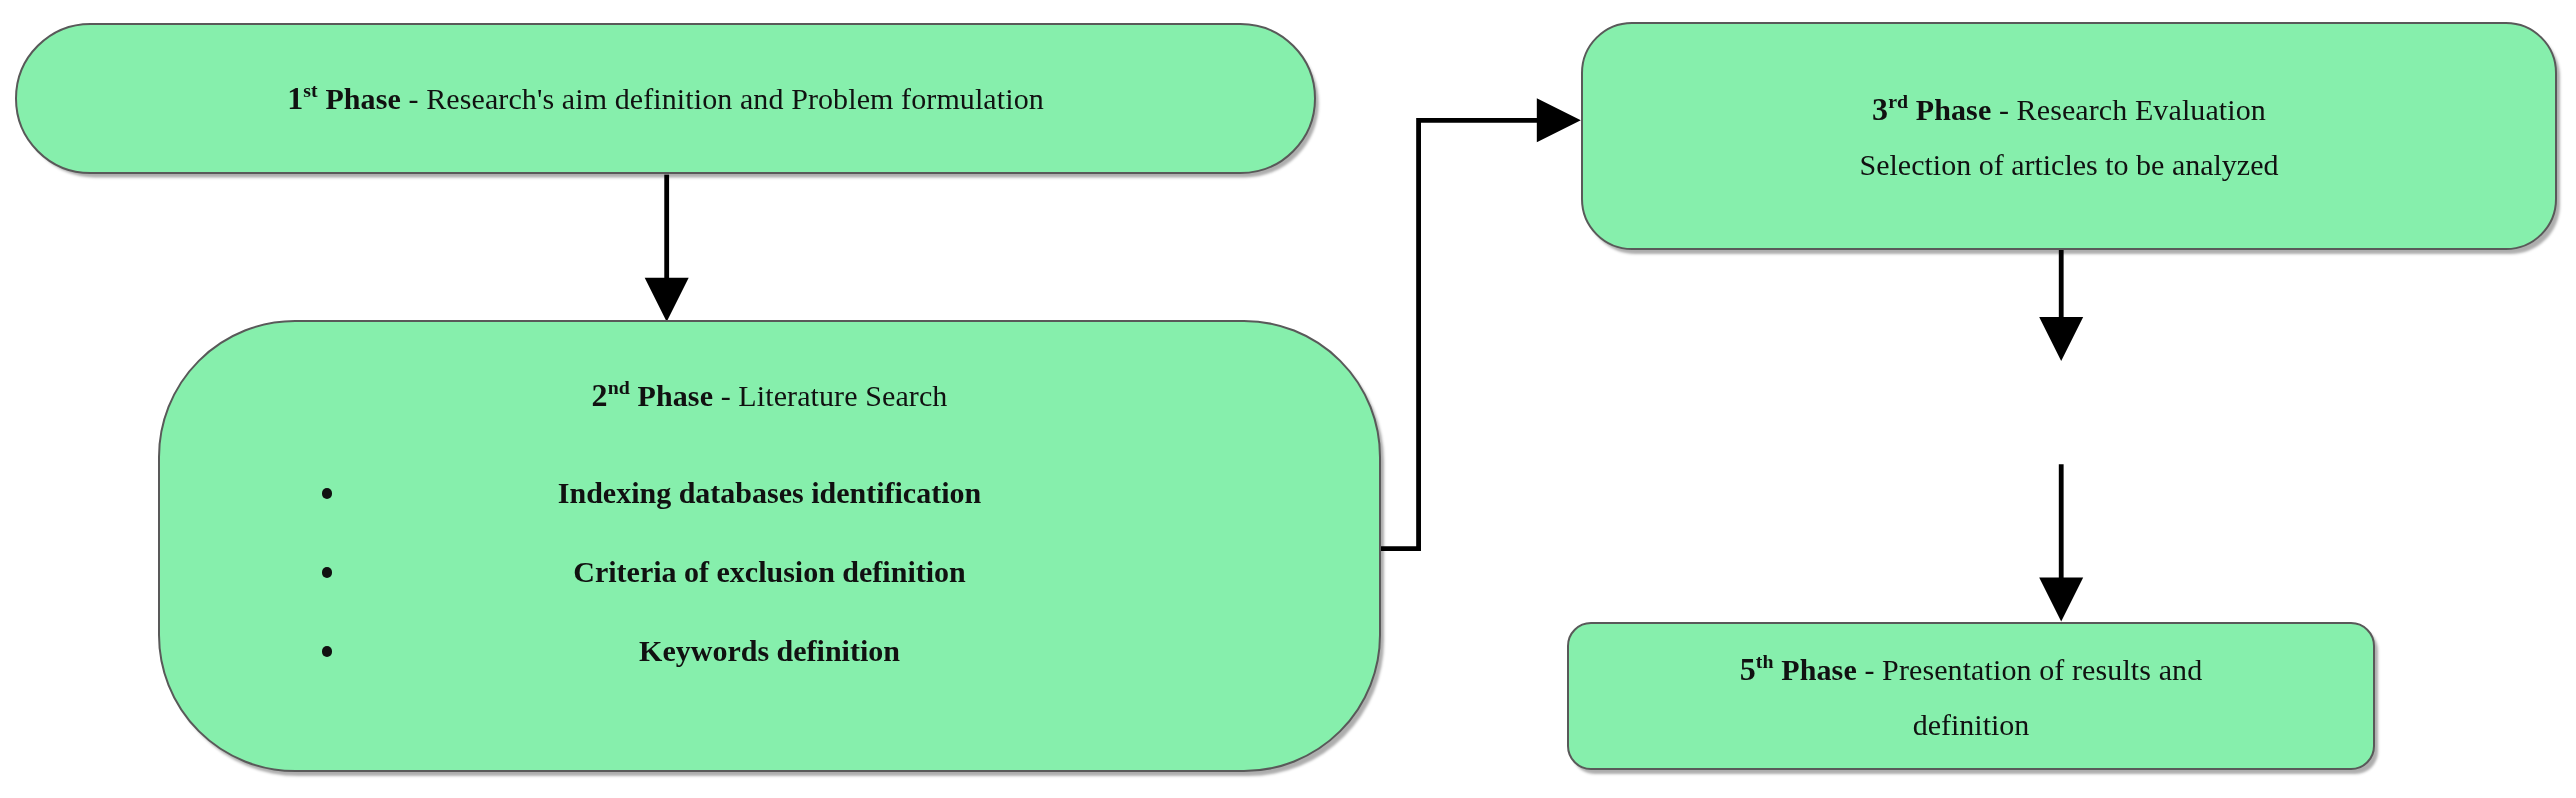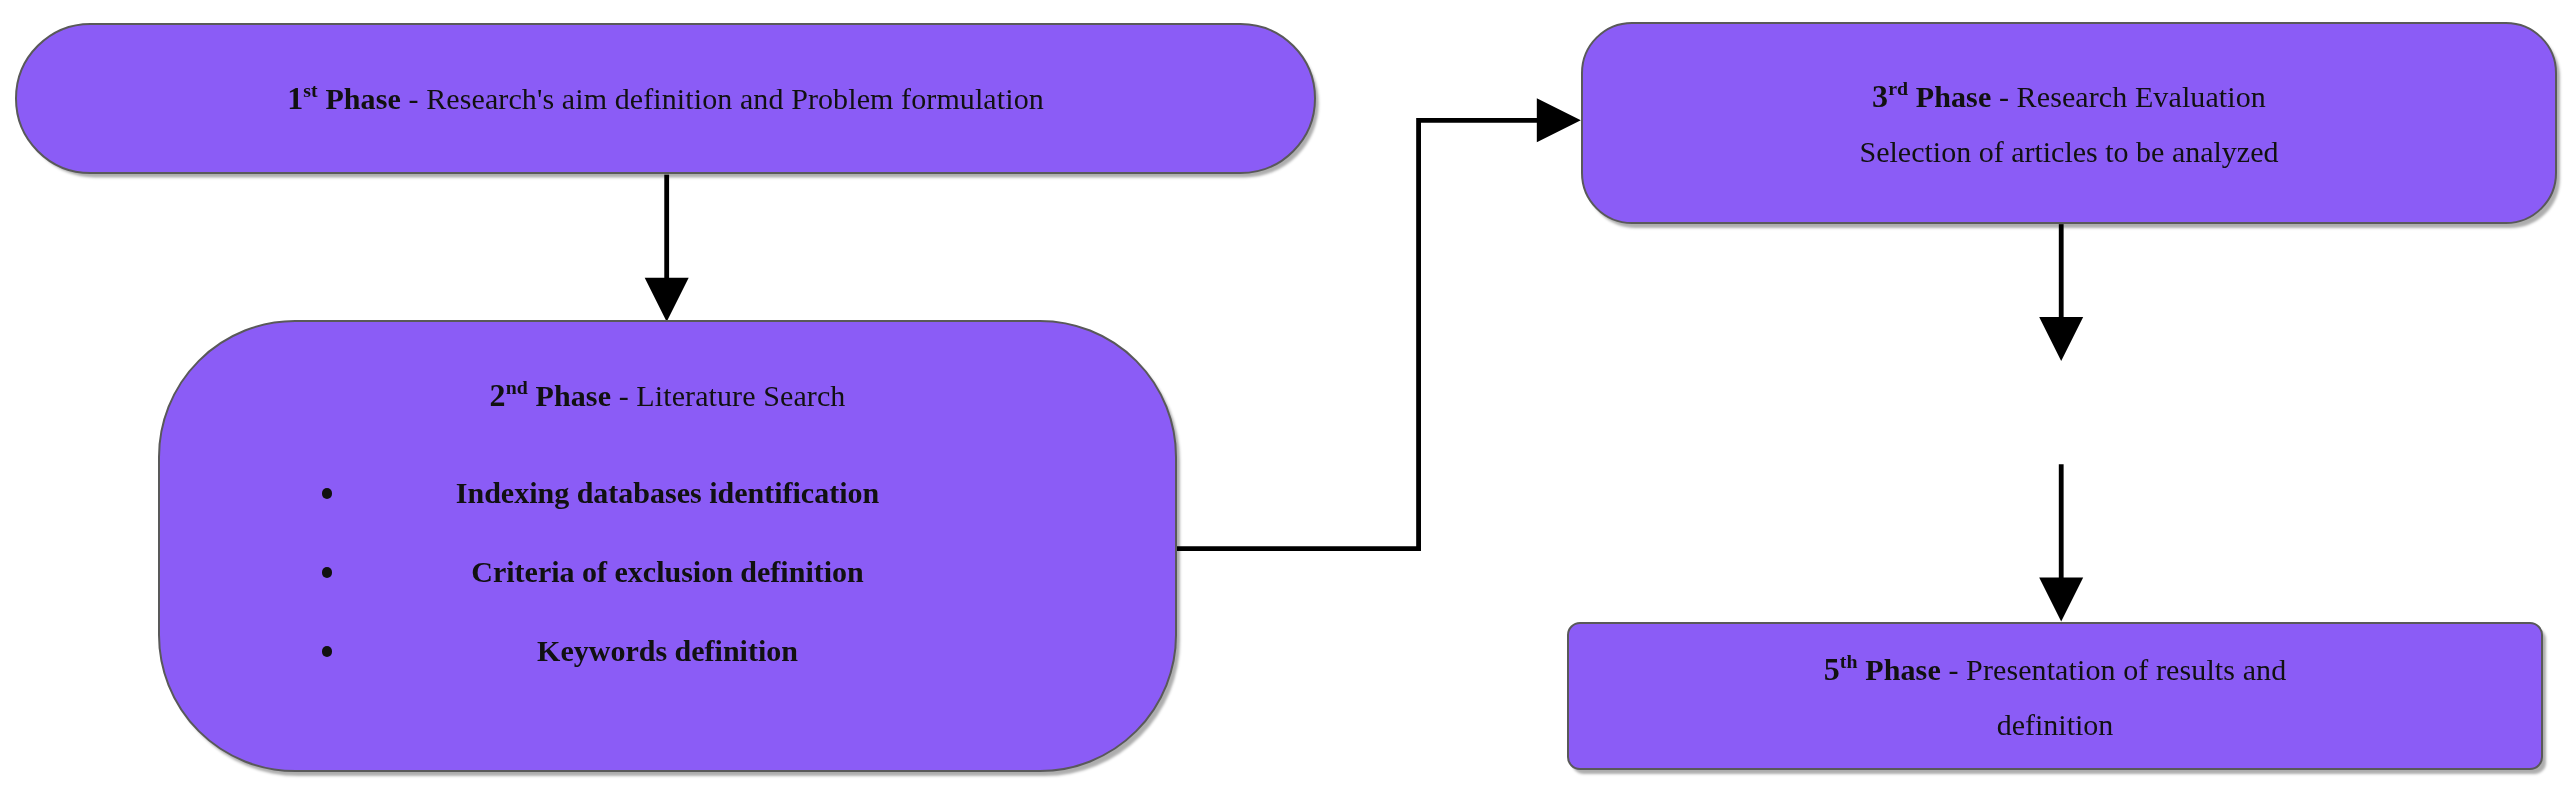--- a/index.html
+++ b/index.html
@@ -11,21 +11,21 @@
     position: relative;
     width: 2576px;
     height: 799px;
     background: #ffffff;
     font-family: "Liberation Serif", "DejaVu Serif", serif;
     overflow: hidden;
   }
   .node {
     position: absolute;
     box-sizing: border-box;
-    background: #8b5cf6;
+    background: #86efac;
     border: 2.7px solid #595959;
     box-shadow: 4.1px 4.8px 2.7px -1.4px rgba(0,0,0,0.32);
     display: flex;
     flex-direction: column;
     align-items: center;
     justify-content: center;
     color: #111111;
     text-align: center;
   }
   .node-title {
@@ -74,24 +74,24 @@
     top: 50%;
     width: 10.3px;
     height: 10.3px;
     margin-top: -4.8px;
     border-radius: 50%;
     background: #111111;
   }
 
   
   #node-1 { left: 15px;   top: 23px;   width: 1301px; height: 151px; border-radius: 76px; }
-  #node-2 { left: 158px;  top: 320px;  width: 1019px; height: 452px;  border-radius: 137px; }
-  #node-3 { left: 1581px; top: 22px;   width: 976px; height: 202px;  border-radius: 51px; }
+  #node-2 { left: 158px;  top: 320px;  width: 1223px; height: 452px;  border-radius: 137px; }
+  #node-3 { left: 1581px; top: 22px;   width: 976px; height: 228px;  border-radius: 51px; }
   #node-4 { left: 1568px; top: 362px;  width: 976px; height: 102px;  border-radius: 51px; }
-  #node-5 { left: 1567px; top: 622px;  width: 976px; height: 148px;  border-radius: 13px; }
+  #node-5 { left: 1567px; top: 622px;  width: 808px; height: 148px;  border-radius: 24px; }
 
   
   .conn-svg {
     position: absolute;
     left: 0; top: 0;
     width: 2576px;
     height: 799px;
     pointer-events: none;
     overflow: visible;
   }

